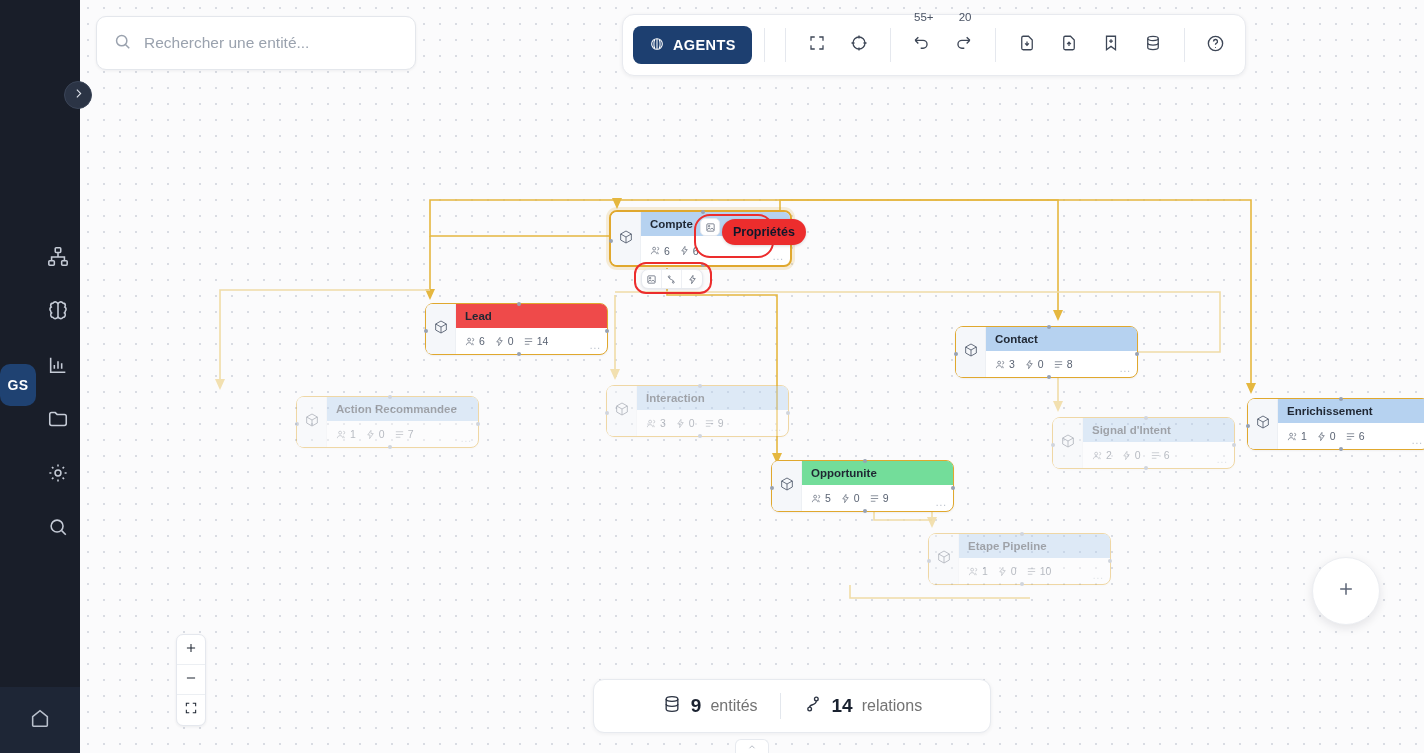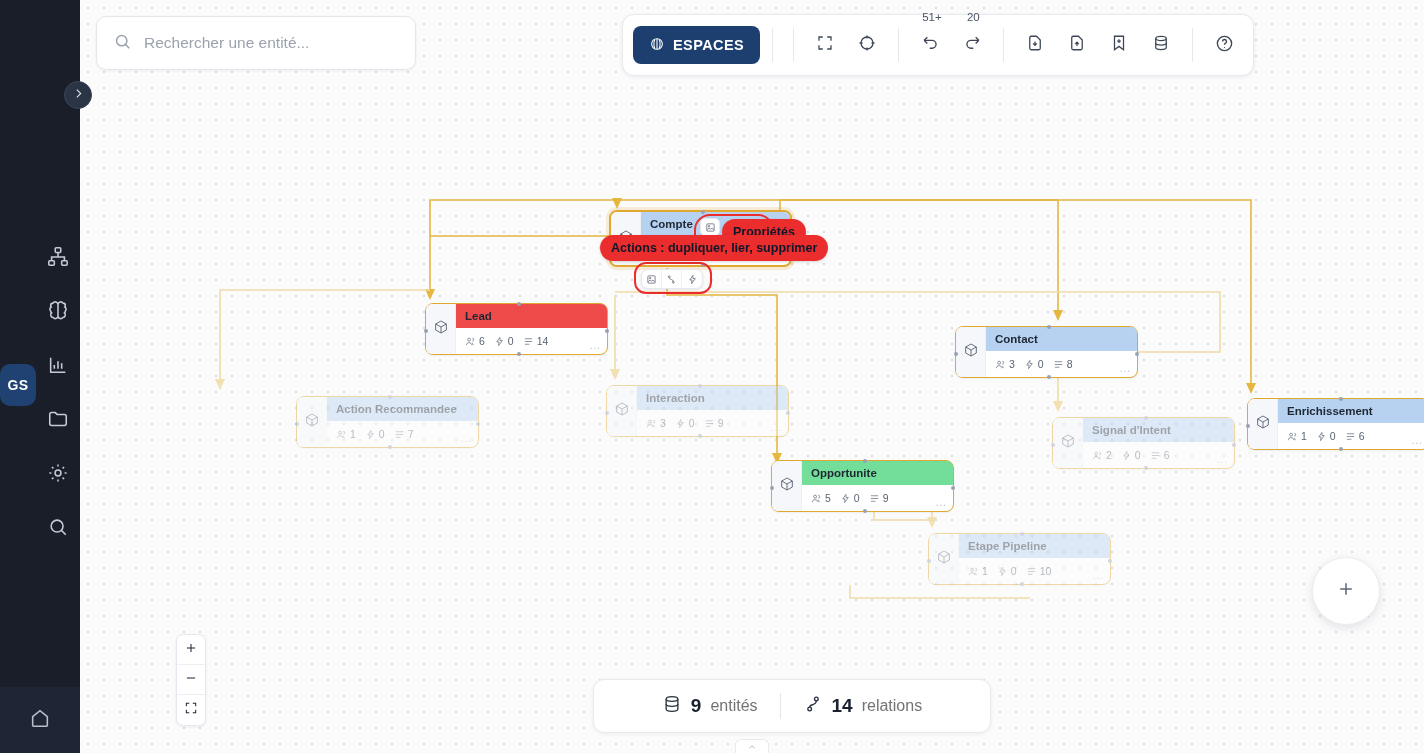--- a/index.html
+++ b/index.html
@@ -745,21 +745,20 @@
 
   <div class="prop-btn" style="left:620px; top:218px;">
     <svg width="11" height="11" viewBox="0 0 24 24">
         <rect x="4" y="4" width="16" height="16" rx="2"></rect>
         <circle cx="9" cy="9" r="1.6"></circle>
         <path d="M5 17l4-4 3 3 3-3 4 4"></path>
       </svg>
   </div>
 
   <div class="anno" style="left:642px; top:219px;">Propriétés</div>
-  <div class="anno" style="left:520px; top:235px;">Actions : dupliquer, lier, supprimer</div>
 
   <div class="zoom-ctl">
     <div>
       <span>
         <svg width="14" height="14" viewBox="0 0 24 24">
             <path d="M12 5v14M5 12h14"></path>
           </svg>
       </span>
     </div>
     <div>
@@ -832,21 +831,21 @@
 </div>
 
 <div class="toolbar">
   <div class="tb-pill agents">
     <span>
       <svg width="16" height="16" viewBox="0 0 24 24">
           <circle cx="12" cy="12" r="8"></circle>
           <path d="M12 4v16M8.5 5.5c-1.5 3-1.5 10 0 13M15.5 5.5c1.5 3 1.5 10 0 13"></path>
         </svg>
     </span>
-    <span>ESPACES</span>
+    <span>AGENTS</span>
   </div>
   <div class="tb-div"></div>
   <div class="tb-div"></div>
 
   <div class="tb-icon">
     <span>
       <svg width="18" height="18" viewBox="0 0 24 24">
           <path d="M4 9V4h5M20 9V4h-5M4 15v5h5M20 15v5h-5"></path>
         </svg>
     </span>
@@ -855,21 +854,21 @@
     <span>
       <svg width="18" height="18" viewBox="0 0 24 24">
           <circle cx="12" cy="12" r="8"></circle>
           <path d="M12 2v4M12 18v4M2 12h4M18 12h4"></path>
         </svg>
     </span>
   </div>
   <div class="tb-div"></div>
 
   <div class="tb-icon">
-    <span class="tb-badge">51+</span>
+    <span class="tb-badge">55+</span>
     <span>
       <svg width="19" height="19" viewBox="0 0 24 24">
           <path d="M4 8h10a5 5 0 0 1 0 10h-3"></path>
           <path d="M4 8l4-4M4 8l4 4"></path>
         </svg>
     </span>
   </div>
   <div class="tb-icon">
     <span class="tb-badge">20</span>
     <span>

